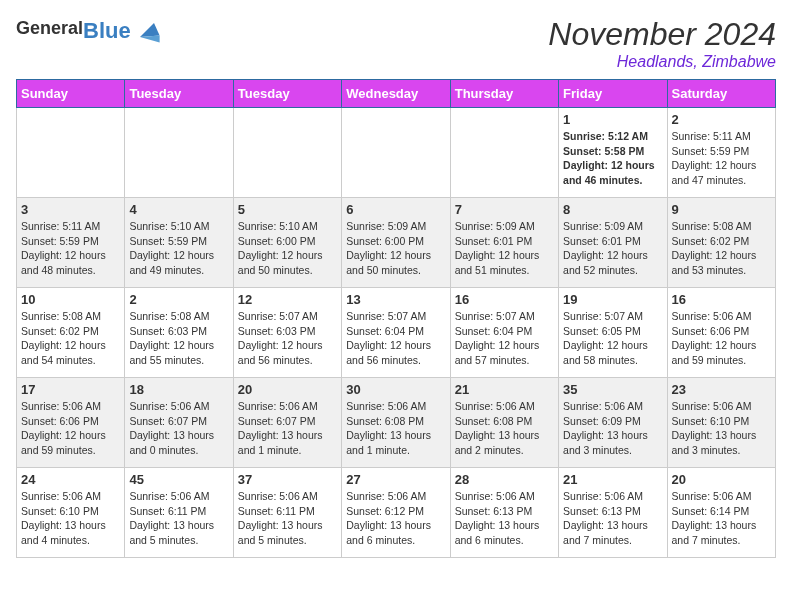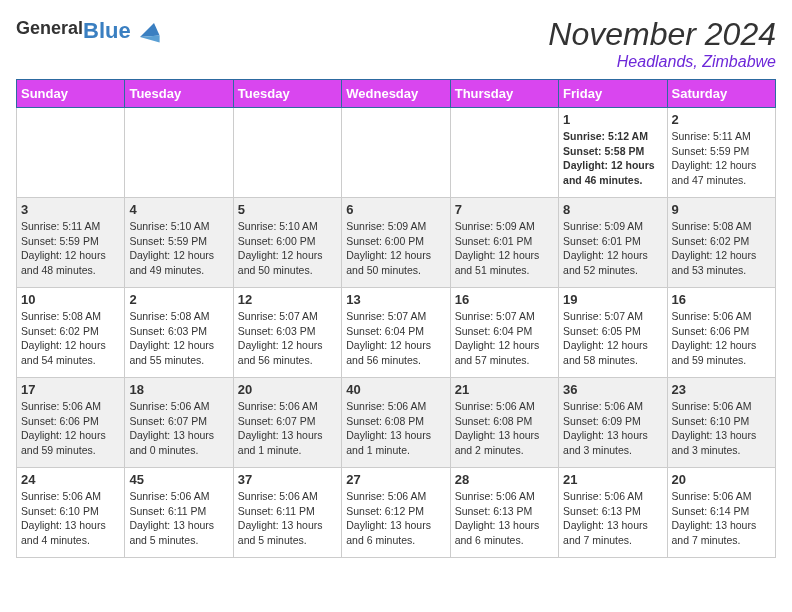--- a/index.html
+++ b/index.html
@@ -277,35 +277,35 @@
 and 0 minutes.</div>
         </td>
         <td>
           <div class="day-number">20</div>
           <div class="day-info" style="white-space: pre-line;">Sunrise: 5:06 AM
 Sunset: 6:07 PM
 Daylight: 13 hours
 and 1 minute.</div>
         </td>
         <td>
-          <div class="day-number">40</div>
+          <div class="day-number">30</div>
           <div class="day-info" style="white-space: pre-line;">Sunrise: 5:06 AM
 Sunset: 6:08 PM
 Daylight: 13 hours
 and 1 minute.</div>
         </td>
         <td>
           <div class="day-number">21</div>
           <div class="day-info" style="white-space: pre-line;">Sunrise: 5:06 AM
 Sunset: 6:08 PM
 Daylight: 13 hours
 and 2 minutes.</div>
         </td>
         <td>
-          <div class="day-number">36</div>
+          <div class="day-number">35</div>
           <div class="day-info" style="white-space: pre-line;">Sunrise: 5:06 AM
 Sunset: 6:09 PM
 Daylight: 13 hours
 and 3 minutes.</div>
         </td>
         <td>
           <div class="day-number">23</div>
           <div class="day-info" style="white-space: pre-line;">Sunrise: 5:06 AM
 Sunset: 6:10 PM
 Daylight: 13 hours

